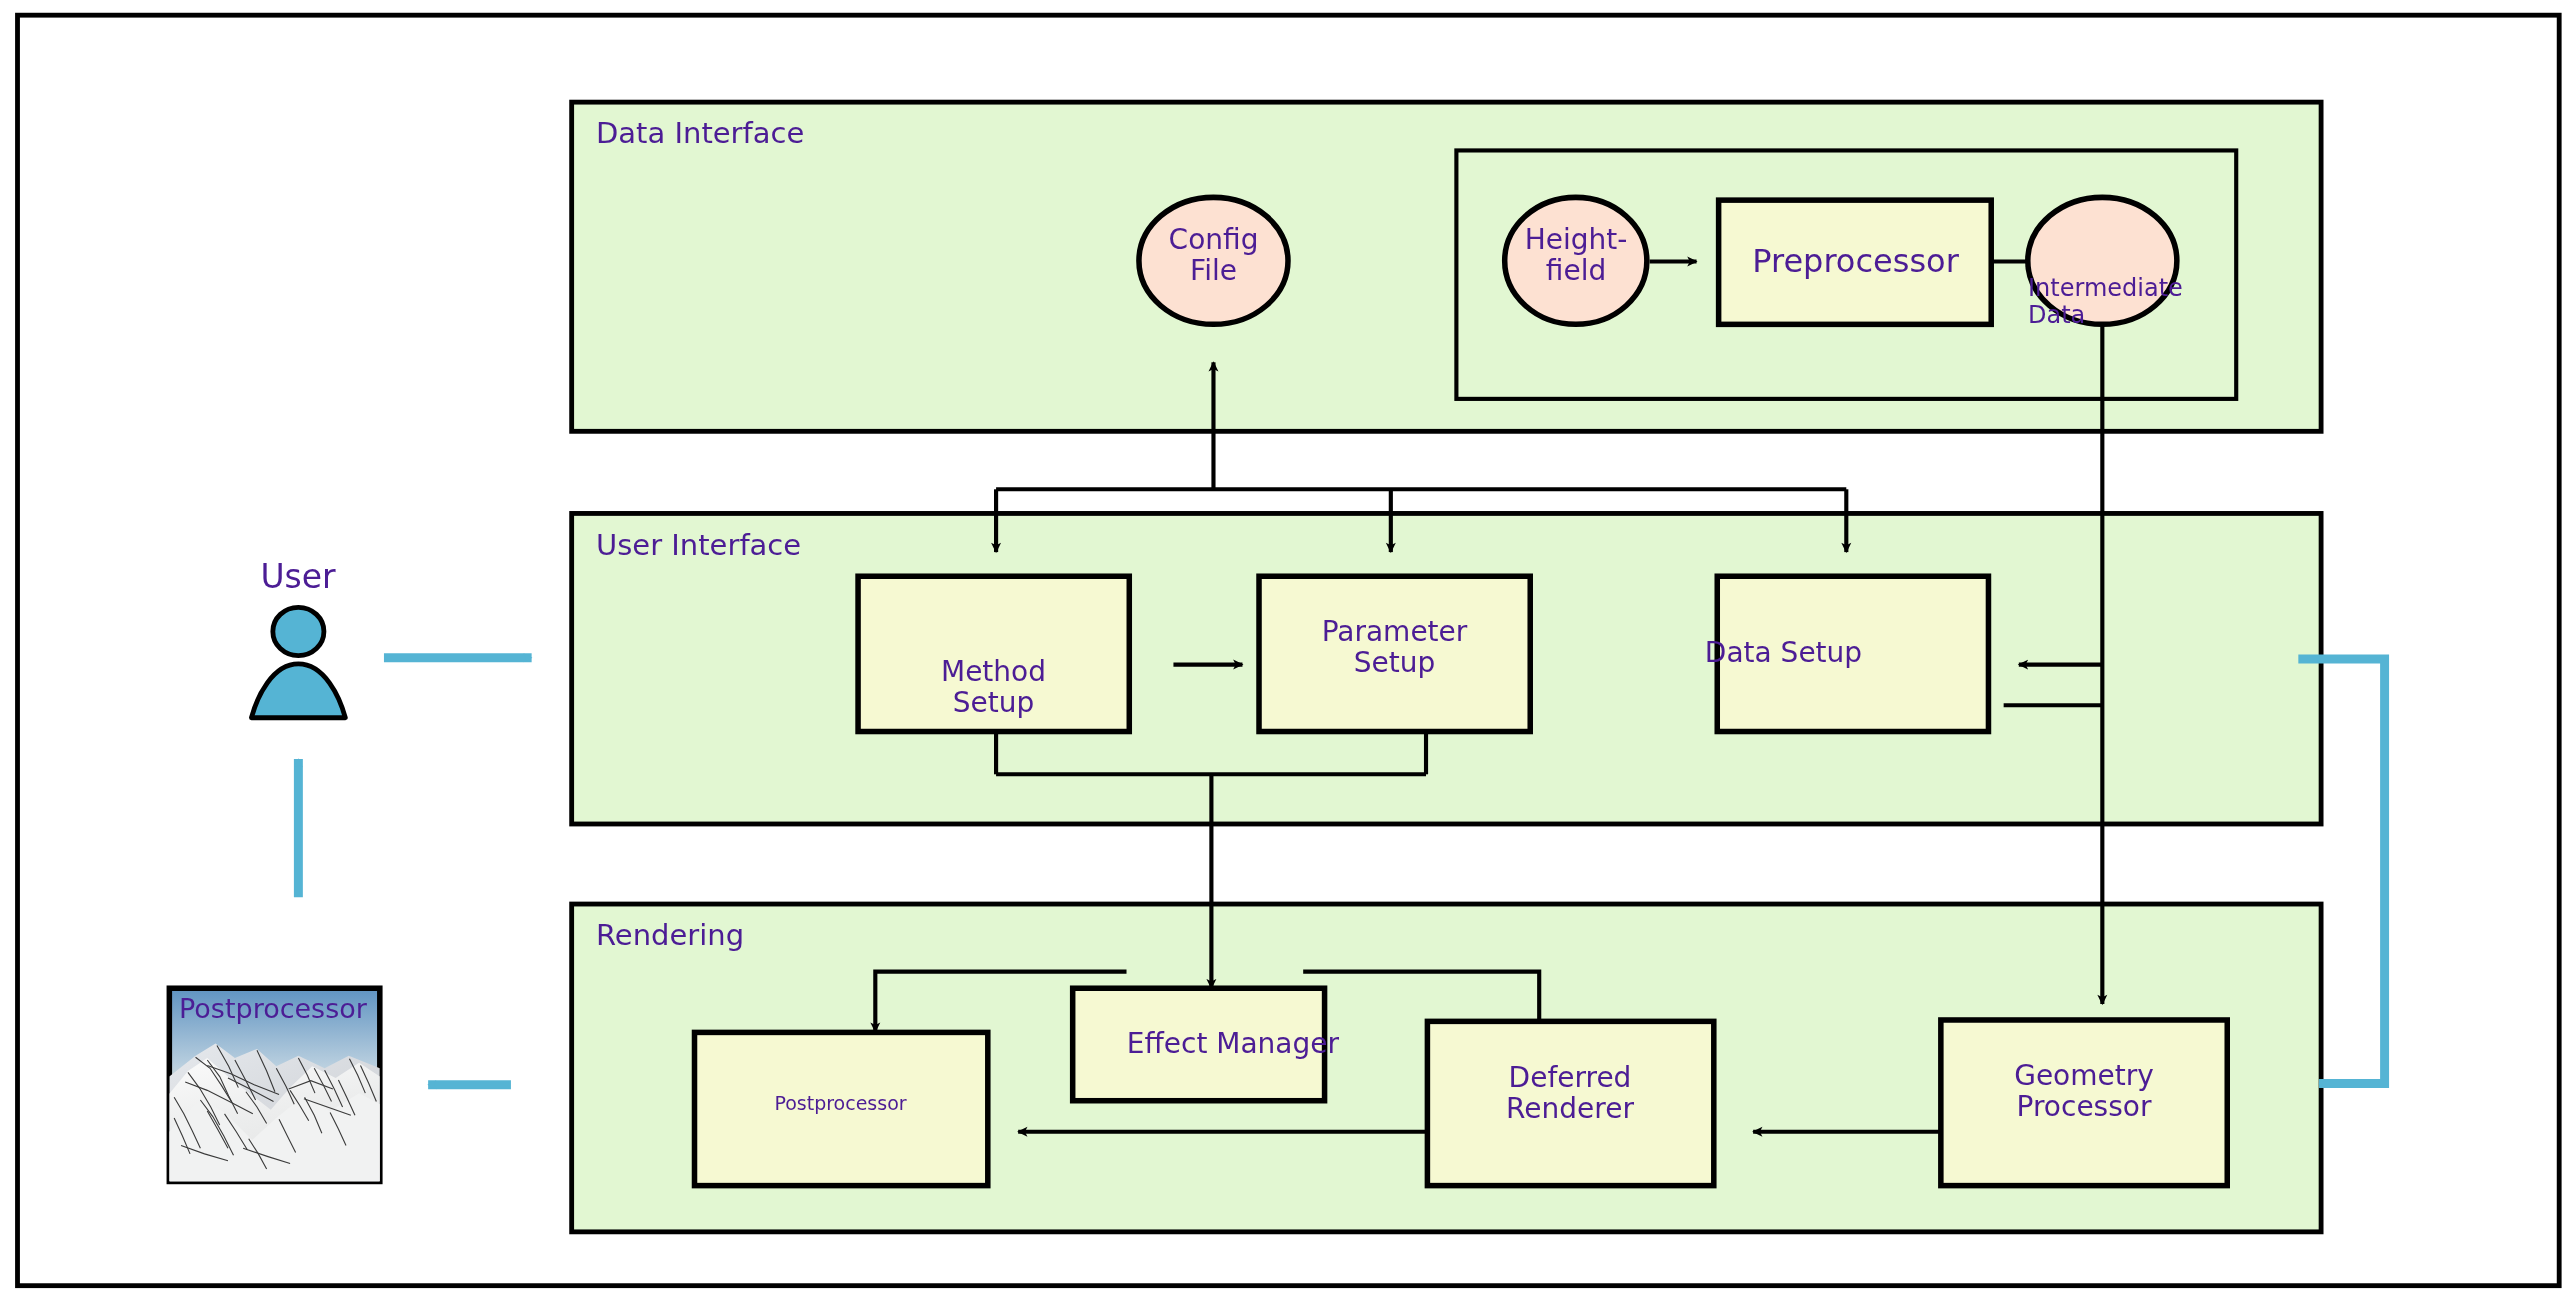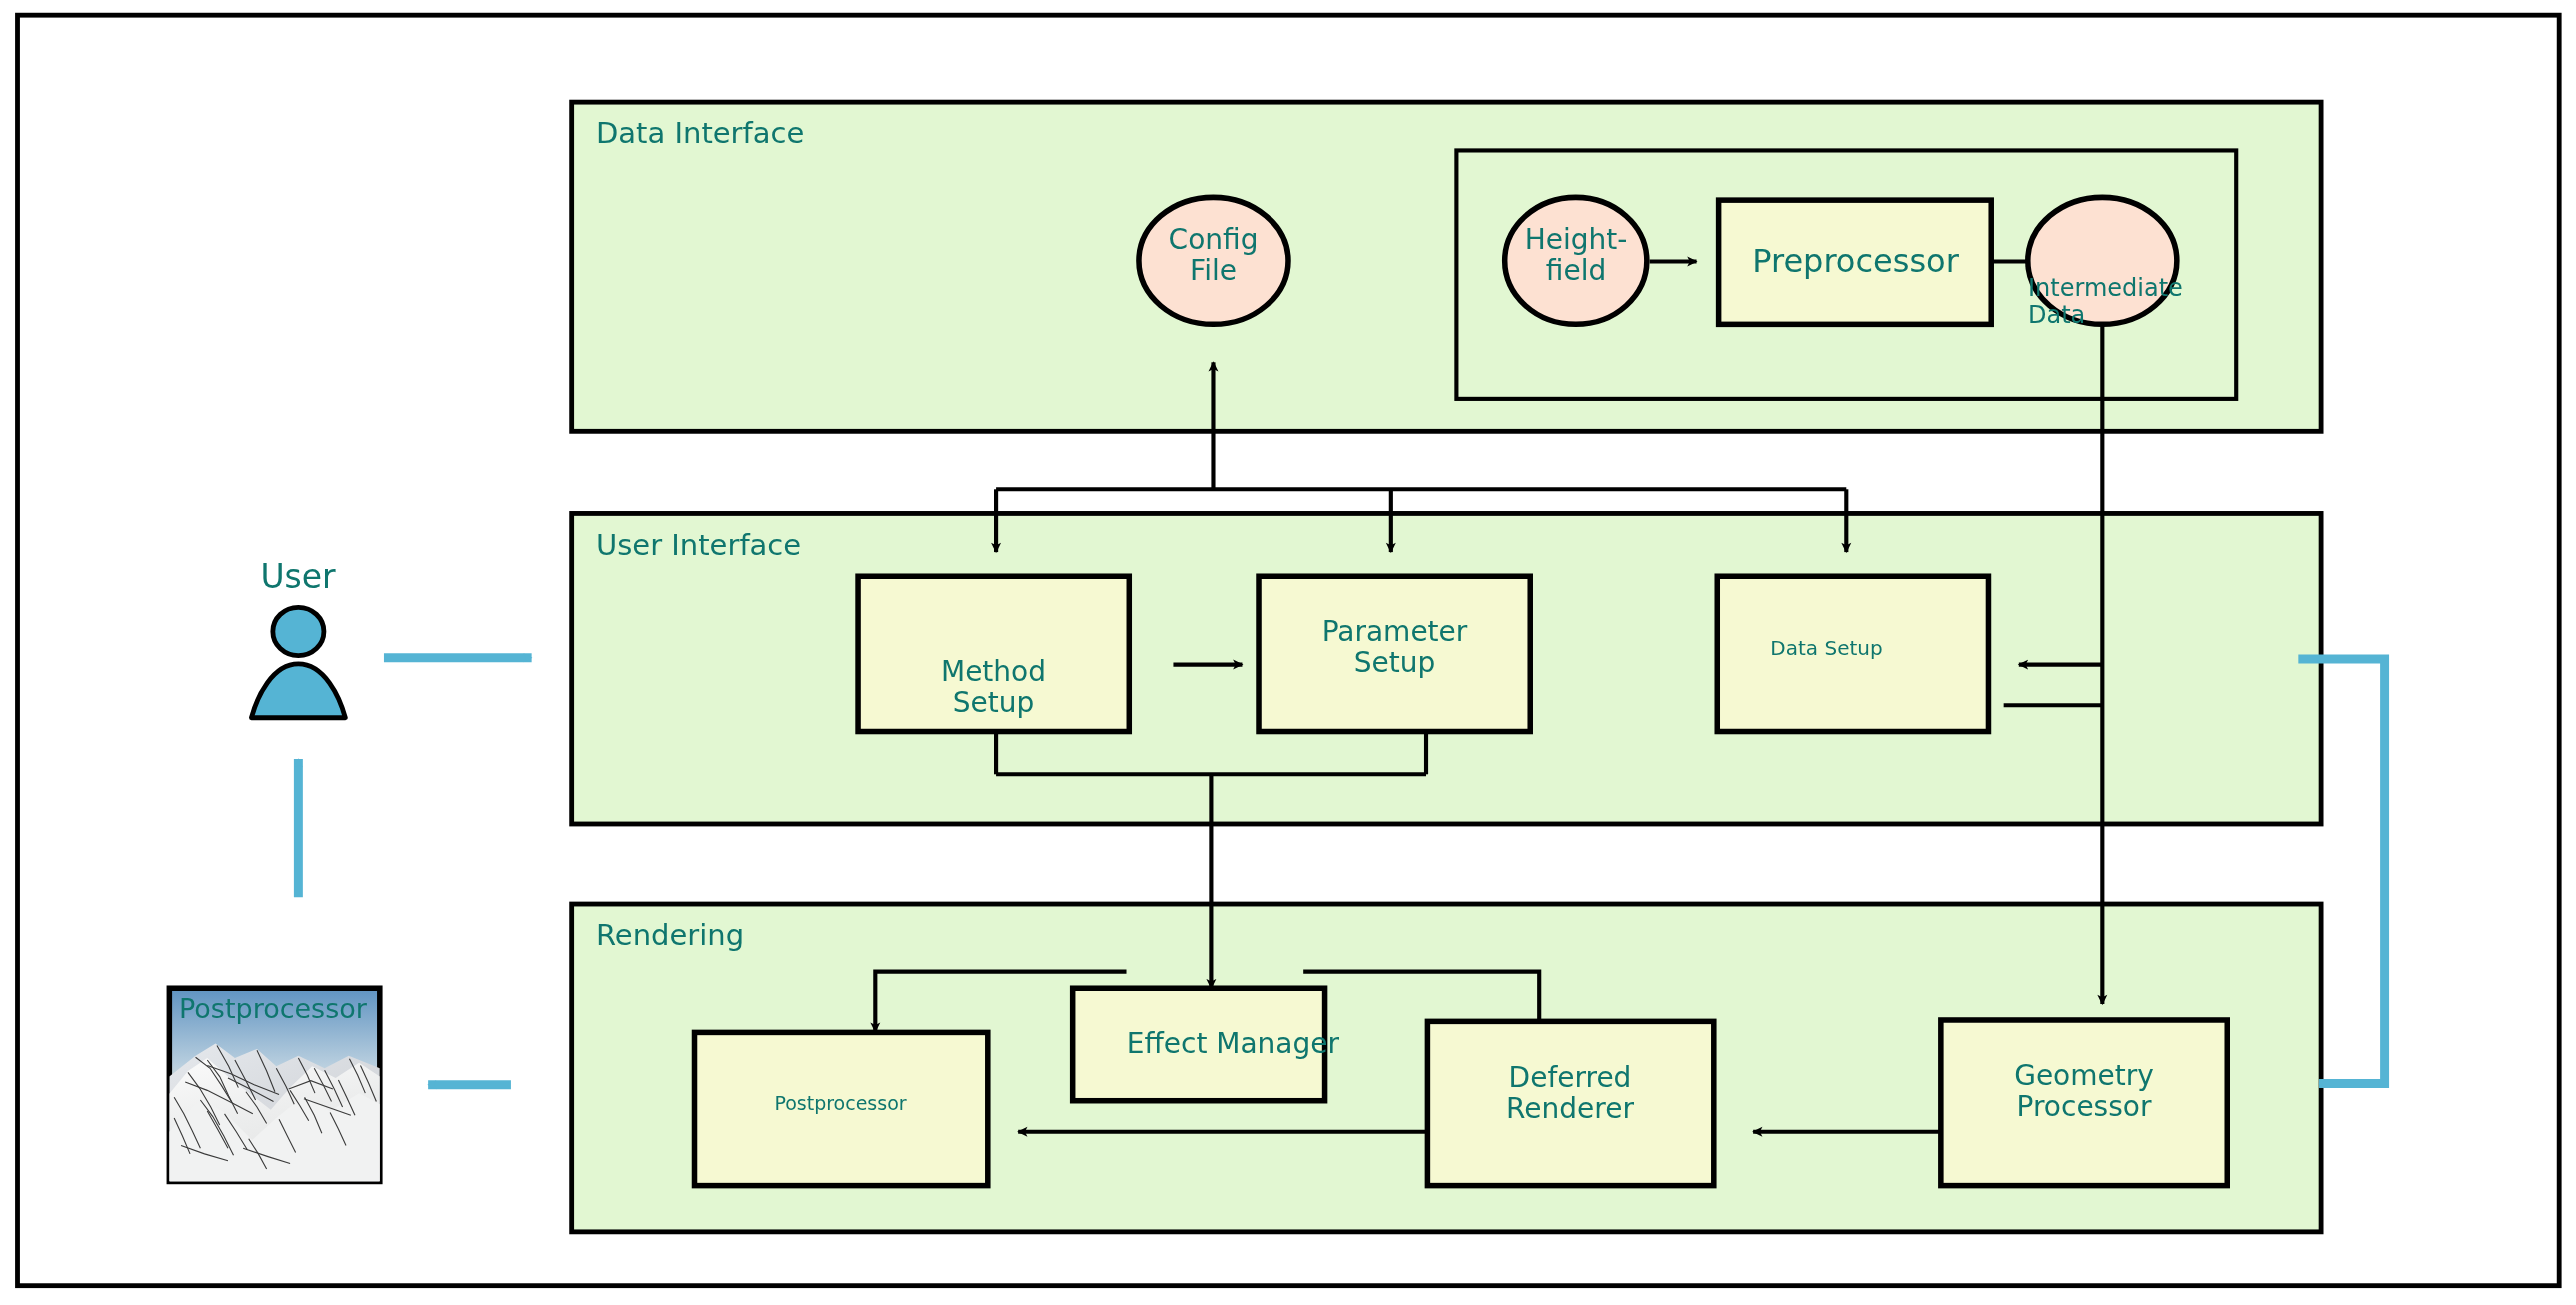--- a/index.html
+++ b/index.html
@@ -1,19 +1,19 @@
 <!DOCTYPE html>
 <html style="font-size:11px"><head>
 <meta charset="utf-8">
 <style>
   html,body{margin:0;padding:0;background:#ffffff;}
   body{width:2576px;height:1305px;font-family:"DejaVu Sans",sans-serif;}
   #stage{position:relative;width:2576px;height:1305px;overflow:hidden;background:#fff;}
   #svgroot{position:absolute;left:0;top:0;width:2576px;height:1305px;}
-  .lbl{position:absolute;color:#0f766e;white-space:pre;line-height:1.12;}
+  .lbl{position:absolute;color:#4c1d95;white-space:pre;line-height:1.12;}
 </style>
 </head>
 <body>
 
 <div id="stage">
 
   <svg id="svgroot" viewBox="0 0 3732 1891" xmlns="http://www.w3.org/2000/svg">
     <defs>
       <marker id="ahB" viewBox="0 0 12 12" refX="10.5" refY="6" markerWidth="12" markerHeight="12" orient="auto-start-reverse" markerUnits="userSpaceOnUse">
         <path d="M0.5,0.6 L11.5,6 L0.5,11.4 L3.2,6 Z" fill="#000"></path>
@@ -163,21 +163,21 @@
   <div class="lbl" style="left:596px;top:529px;font-size:29px;">User Interface</div>
   <div class="lbl" style="left:596px;top:919px;font-size:29px;">Rendering</div>
 
   <div class="lbl" style="left:1139px;top:224px;width:149px;text-align:center;font-size:28px;">Config<br>File</div>
   <div class="lbl" style="left:1505px;top:224px;width:142px;text-align:center;font-size:28px;">Height-<br>field</div>
   <div class="lbl" style="left:1719px;top:244px;width:273px;text-align:center;font-size:32px;">Preprocessor</div>
   <div class="lbl" style="left:2028px;top:235px;width:149px;text-align:left;font-size:24px;margin-top:40px;">Intermediate<br>Data</div>
 
   <div class="lbl" style="left:858px;top:616px;width:271px;text-align:center;font-size:28px;margin-top:40px;">Method<br>Setup</div>
   <div class="lbl" style="left:1259px;top:616px;width:271px;text-align:center;font-size:28px;">Parameter<br>Setup</div>
-  <div class="lbl" style="left:1691px;top:637px;width:271px;text-align:center;font-size:20px;">Data Setup</div>
+  <div class="lbl" style="left:1648px;top:637px;width:271px;text-align:center;font-size:28px;">Data Setup</div>
 
   <div class="lbl" style="left:694px;top:1093px;width:293px;text-align:center;font-size:19px;">Postprocessor</div>
   <div class="lbl" style="left:1059px;top:1028px;width:280px;text-align:right;font-size:28px;">Effect Manager</div>
   <div class="lbl" style="left:1941px;top:1060px;width:286px;text-align:center;font-size:28px;">Geometry<br>Processor</div>
   <div class="lbl" style="left:1427px;top:1062px;width:286px;text-align:center;font-size:28px;">Deferred<br>Renderer</div>
 
   <div class="lbl" style="left:229px;top:559px;width:138px;text-align:center;font-size:33px;">User</div>
   <div class="lbl" style="left:179px;top:994px;font-size:27px;">Postprocessor</div>
 
 </div>

